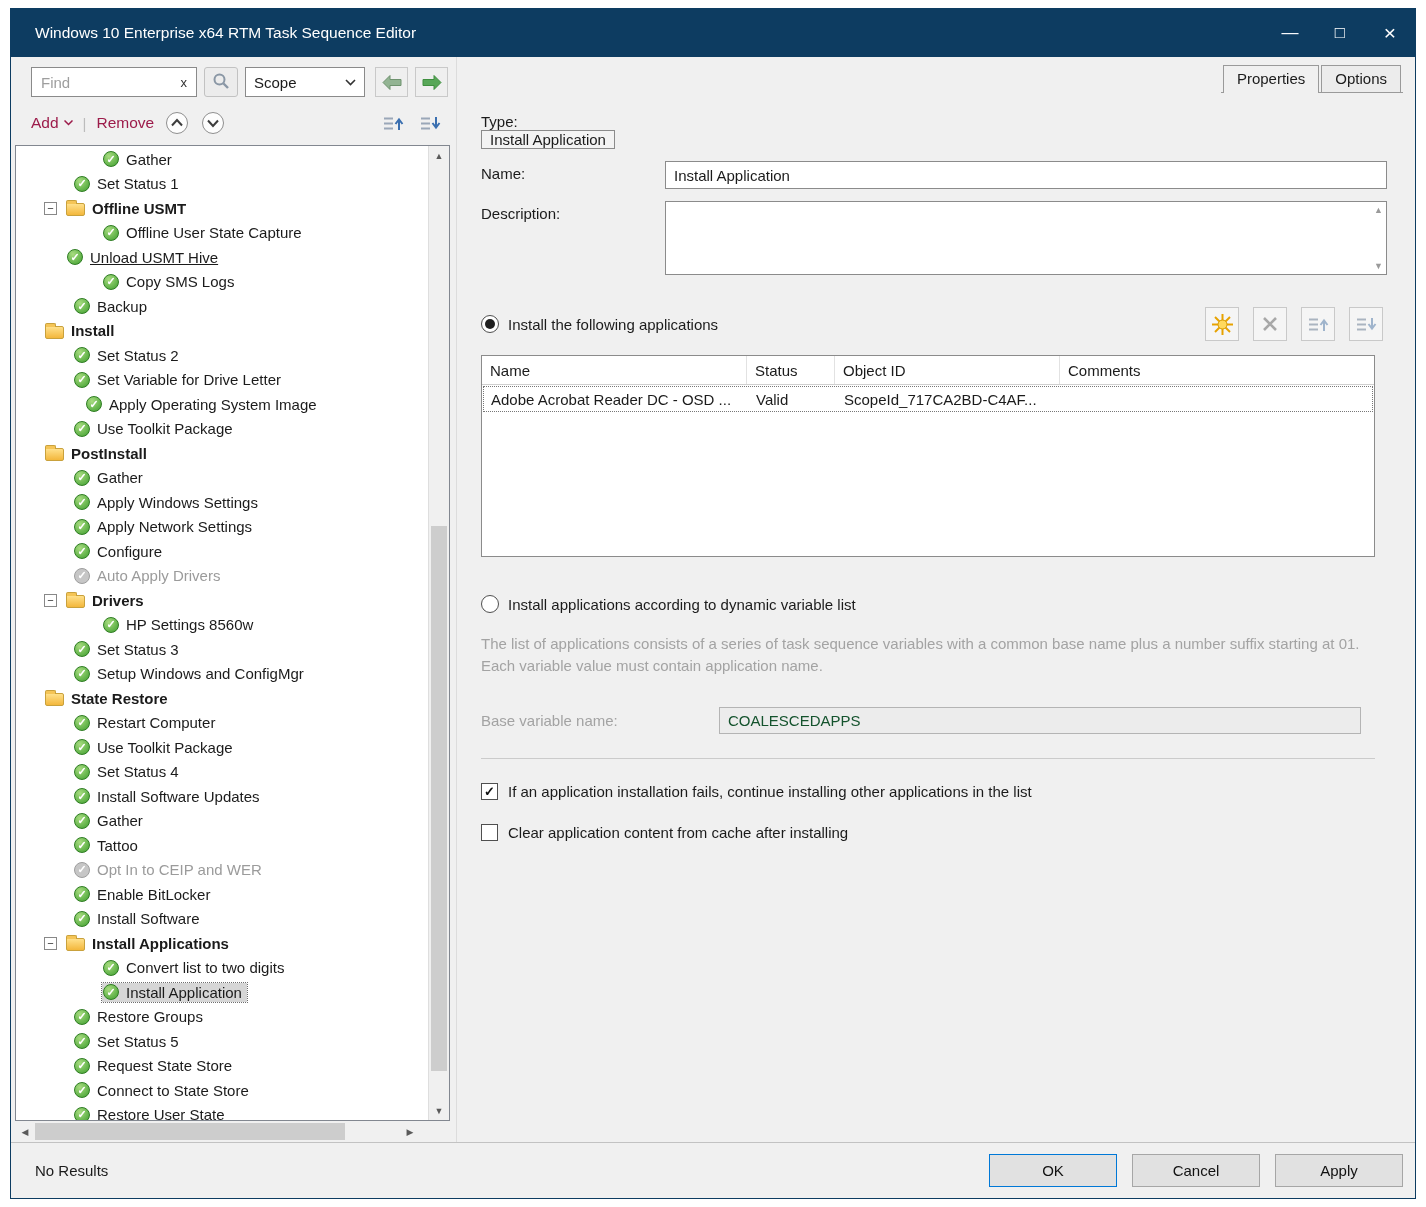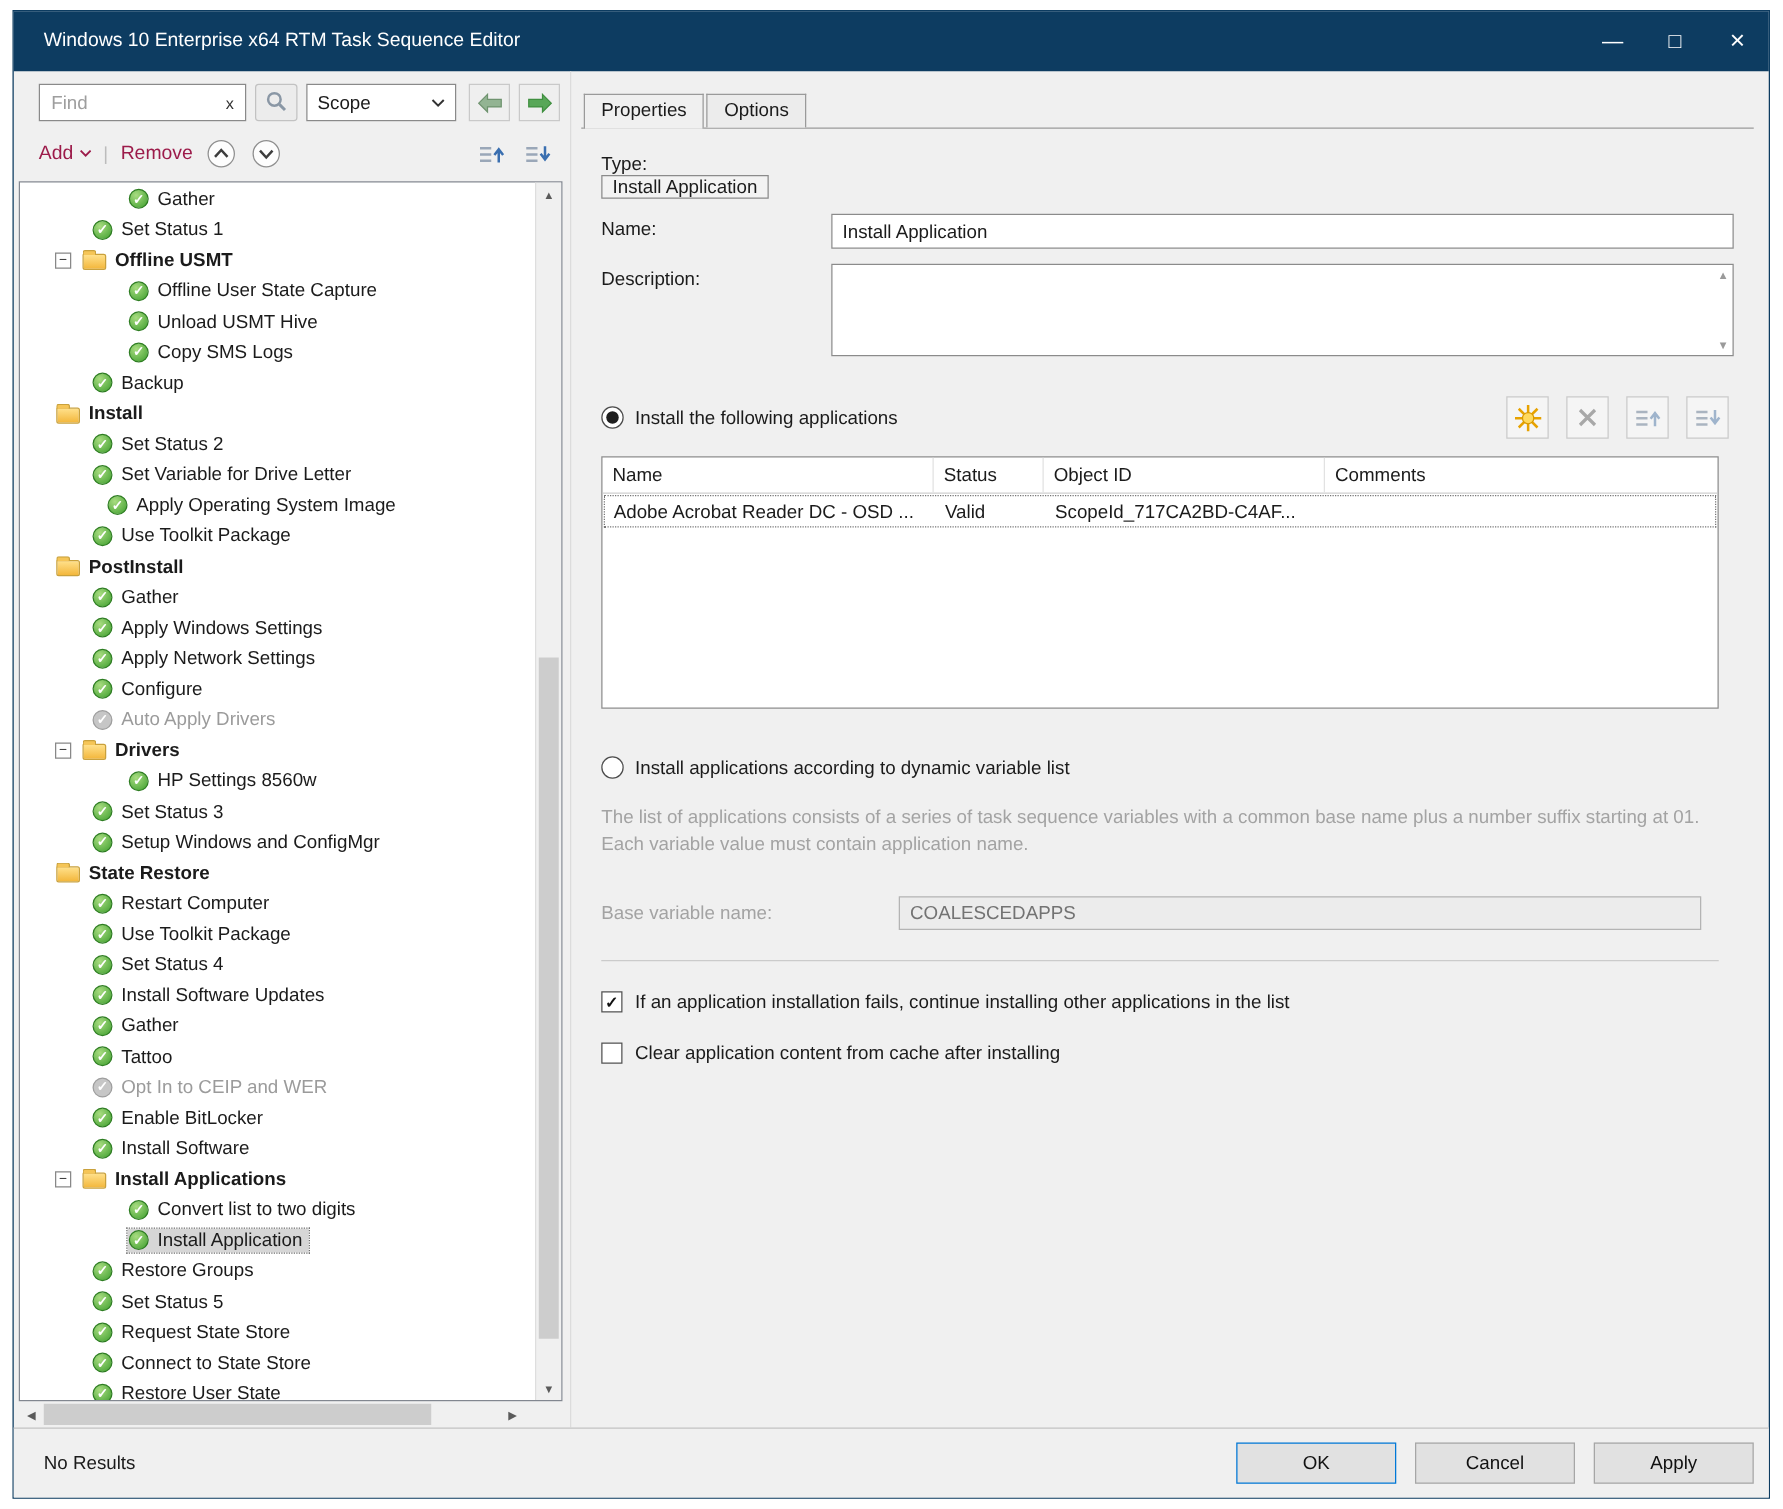--- a/index.html
+++ b/index.html
@@ -54,21 +54,21 @@
   .varr.up { top:0; } .varr.down { bottom:0; }
   .vthumb { position:absolute; left:2px; right:2px; top:39%; height:56%; background:#cdcdcd; }
 
   .hscroll { height:21px; flex:none; margin:0 4px 0 2px; background:#f0f0f0; display:flex; align-items:center; }
   .harr { width:20px; height:100%; display:flex; align-items:center; justify-content:center; font-size:9px; color:#5a5a5a; }
   .hthumb { height:17px; width:310px; background:#cdcdcd; }
   .hspacer { flex:1; }
   .hcorner { width:30px; height:100%; }
 
   
-  .rightcol { flex:1; display:flex; flex-direction:column; padding:18px 12px 0 8px; min-width:0; }
+  .rightcol { flex:1; display:flex; flex-direction:column; padding:8px 12px 0 8px; min-width:0;align-items:flex-end; }
   .tabs { display:flex; padding-left:2px; border-bottom:1px solid #9a9a9a; flex:none; }
   .tab { padding:4px 13px 5px 13px; border:1px solid #9a9a9a; border-bottom:none; background:#ececec; margin-right:2px; cursor:pointer; }
   .tab.active { background:#f0f0f0; margin-bottom:-1px; padding-bottom:6px; }
   .panel { flex:1; padding:8px 16px 0 16px; min-height:0; overflow:hidden; display:flex; flex-direction:column; }
 
   .frow { display:flex; align-items:flex-start; margin-top:12px; flex:none; }
   .flabel { width:184px; flex:none; padding-top:4px; }
   .finput { flex:1; height:28px; border:1px solid #8b8b8b; background:#fff; padding:0 8px; display:flex; align-items:center; white-space:nowrap; overflow:hidden; }
   .finput.readonly { background:#f3f3f3; }
   .desc { flex:1; height:74px; border:1px solid #8b8b8b; background:#fff; position:relative; }
@@ -85,21 +85,21 @@
   .thead { display:flex; height:29px; flex:none; border-bottom:1px solid #cfcfcf; align-items:stretch; }
   .th { display:flex; align-items:center; padding:0 8px; border-right:1px solid #e2e2e2; overflow:hidden; white-space:nowrap; }
   .c0 { width:265px; flex:none; } .c1 { width:88px; flex:none; } .c2 { width:225px; flex:none; } .c3 { flex:1; border-right:none; }
   .trow { display:flex; height:26px; flex:none; align-items:center; outline:1px dotted #777; outline-offset:-1px; margin:1px 1px 0 1px; }
   .td { padding:0 8px; overflow:hidden; white-space:nowrap; }
 
   .dyn-radio { display:flex; align-items:center; margin-top:38px; flex:none; }
   .hint { color:#a3a3a3; margin-top:20px; line-height:1.45; padding-right:16px; flex:none; }
   .base-row { display:flex; align-items:center; margin-top:30px; flex:none; }
   .base-label { width:238px; flex:none; color:#a3a3a3; }
-  .base-input { flex:1; height:27px; background:#ececec; border:1px solid #b4b4b4; color:#737373; display:flex; align-items:center; padding:0 8px; margin-right:26px; }
+  .base-input { flex:1; height:27px; background:#ececec; border:1px solid #b4b4b4; color:#14532d; display:flex; align-items:center; padding:0 8px; margin-right:26px; }
   .hdivider { height:1px; background:#cbcbcb; margin-top:24px; margin-right:12px; flex:none; }
   .checkrow { display:flex; align-items:center; margin-top:24px; flex:none; }
   .checkbox { width:17px; height:17px; border:1px solid #4f4f4f; background:#fff; margin-right:10px; display:flex; align-items:center; justify-content:center; font-size:13px; font-weight:bold; color:#111; flex:none; cursor:pointer; }
 
   
   .bottombar { height:56px; flex:none; border-top:1px solid #c2c2c2; display:flex; align-items:center; padding:0 12px 0 24px; background:#f0f0f0; }
   .dlg-buttons { margin-left:auto; display:flex; gap:15px;padding-left:27px; }
   .dlgbtn { width:128px; height:33px; background:#e1e1e1; border:1px solid #a6a6a6; font-size:15px; color:#111; font-family:"Liberation Sans", sans-serif; cursor:pointer; }
   .dlgbtn.default { border:1px solid #0078d7; }
 </style>
@@ -213,21 +213,21 @@
                   <span class="folder-icon"></span>
                   <span class="tree-label bold">Offline USMT</span>
                 </span>
               </div>
               <div class="tree-row" style="padding-left: 86px;">
                 <span class="row-inner">
                   <span class="step-icon"></span>
                   <span class="tree-label">Offline User State Capture</span>
                 </span>
               </div>
-              <div class="tree-row" style="padding-left: 86px;">
+              <div class="tree-row" style="padding-left: 50px; text-decoration: underline;">
                 <span class="row-inner">
                   <span class="step-icon"></span>
                   <span class="tree-label">Unload USMT Hive</span>
                 </span>
               </div>
               <div class="tree-row" style="padding-left: 86px;">
                 <span class="row-inner">
                   <span class="step-icon"></span>
                   <span class="tree-label">Copy SMS Logs</span>
                 </span>

